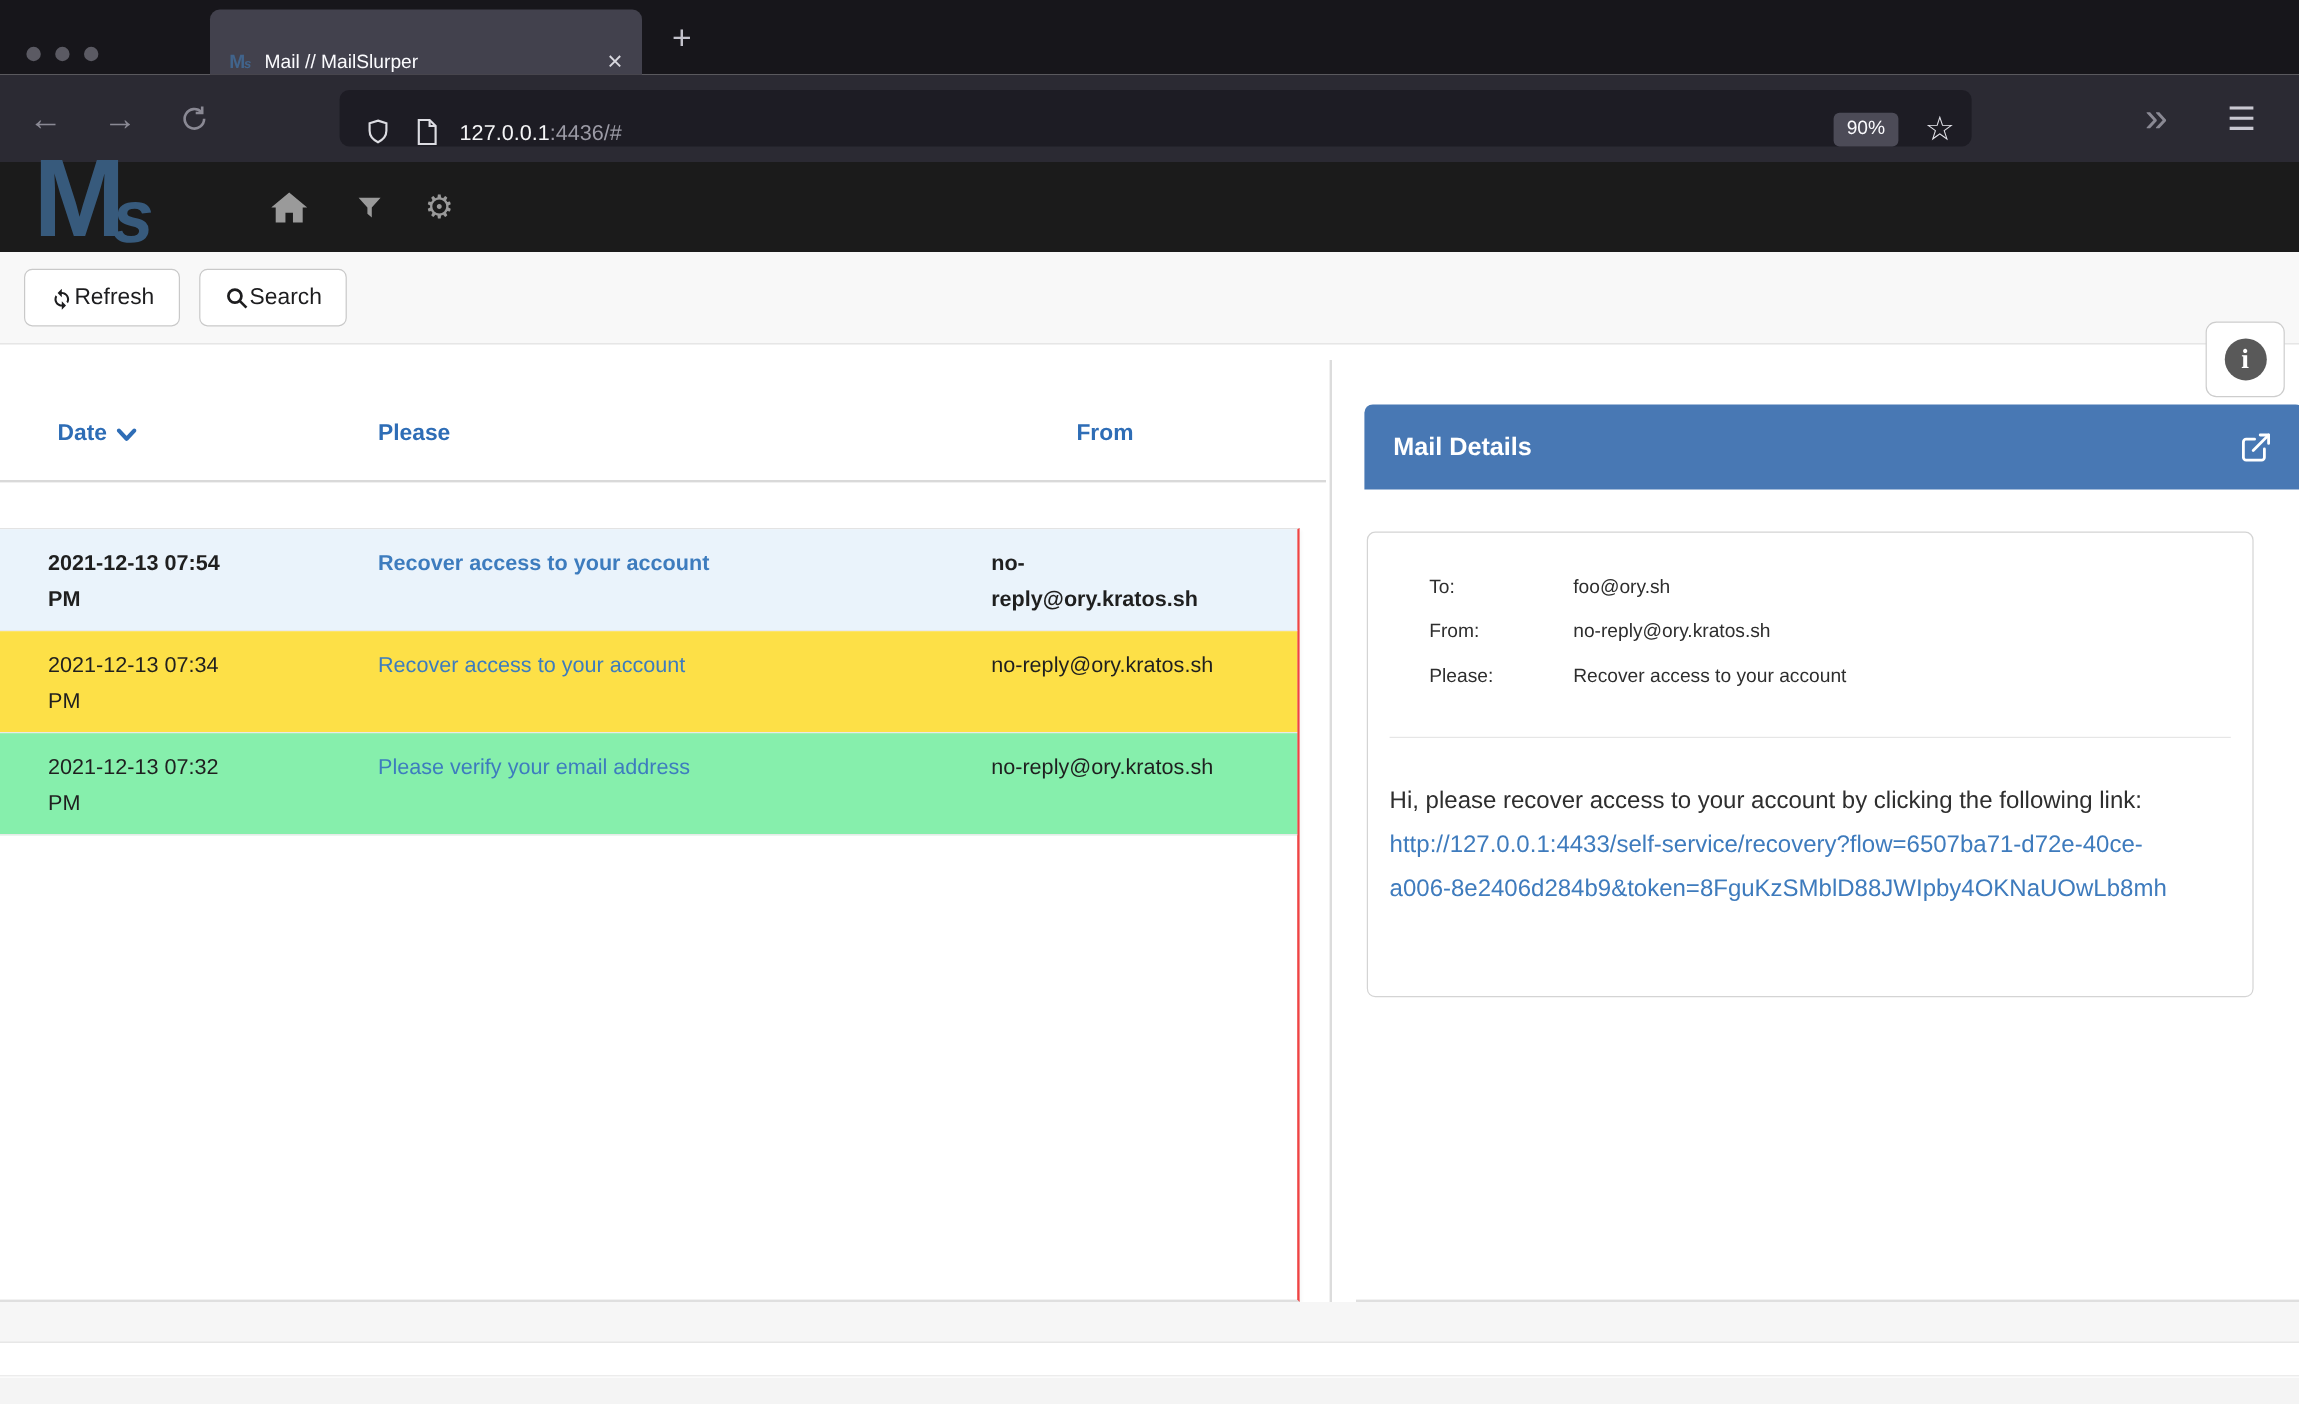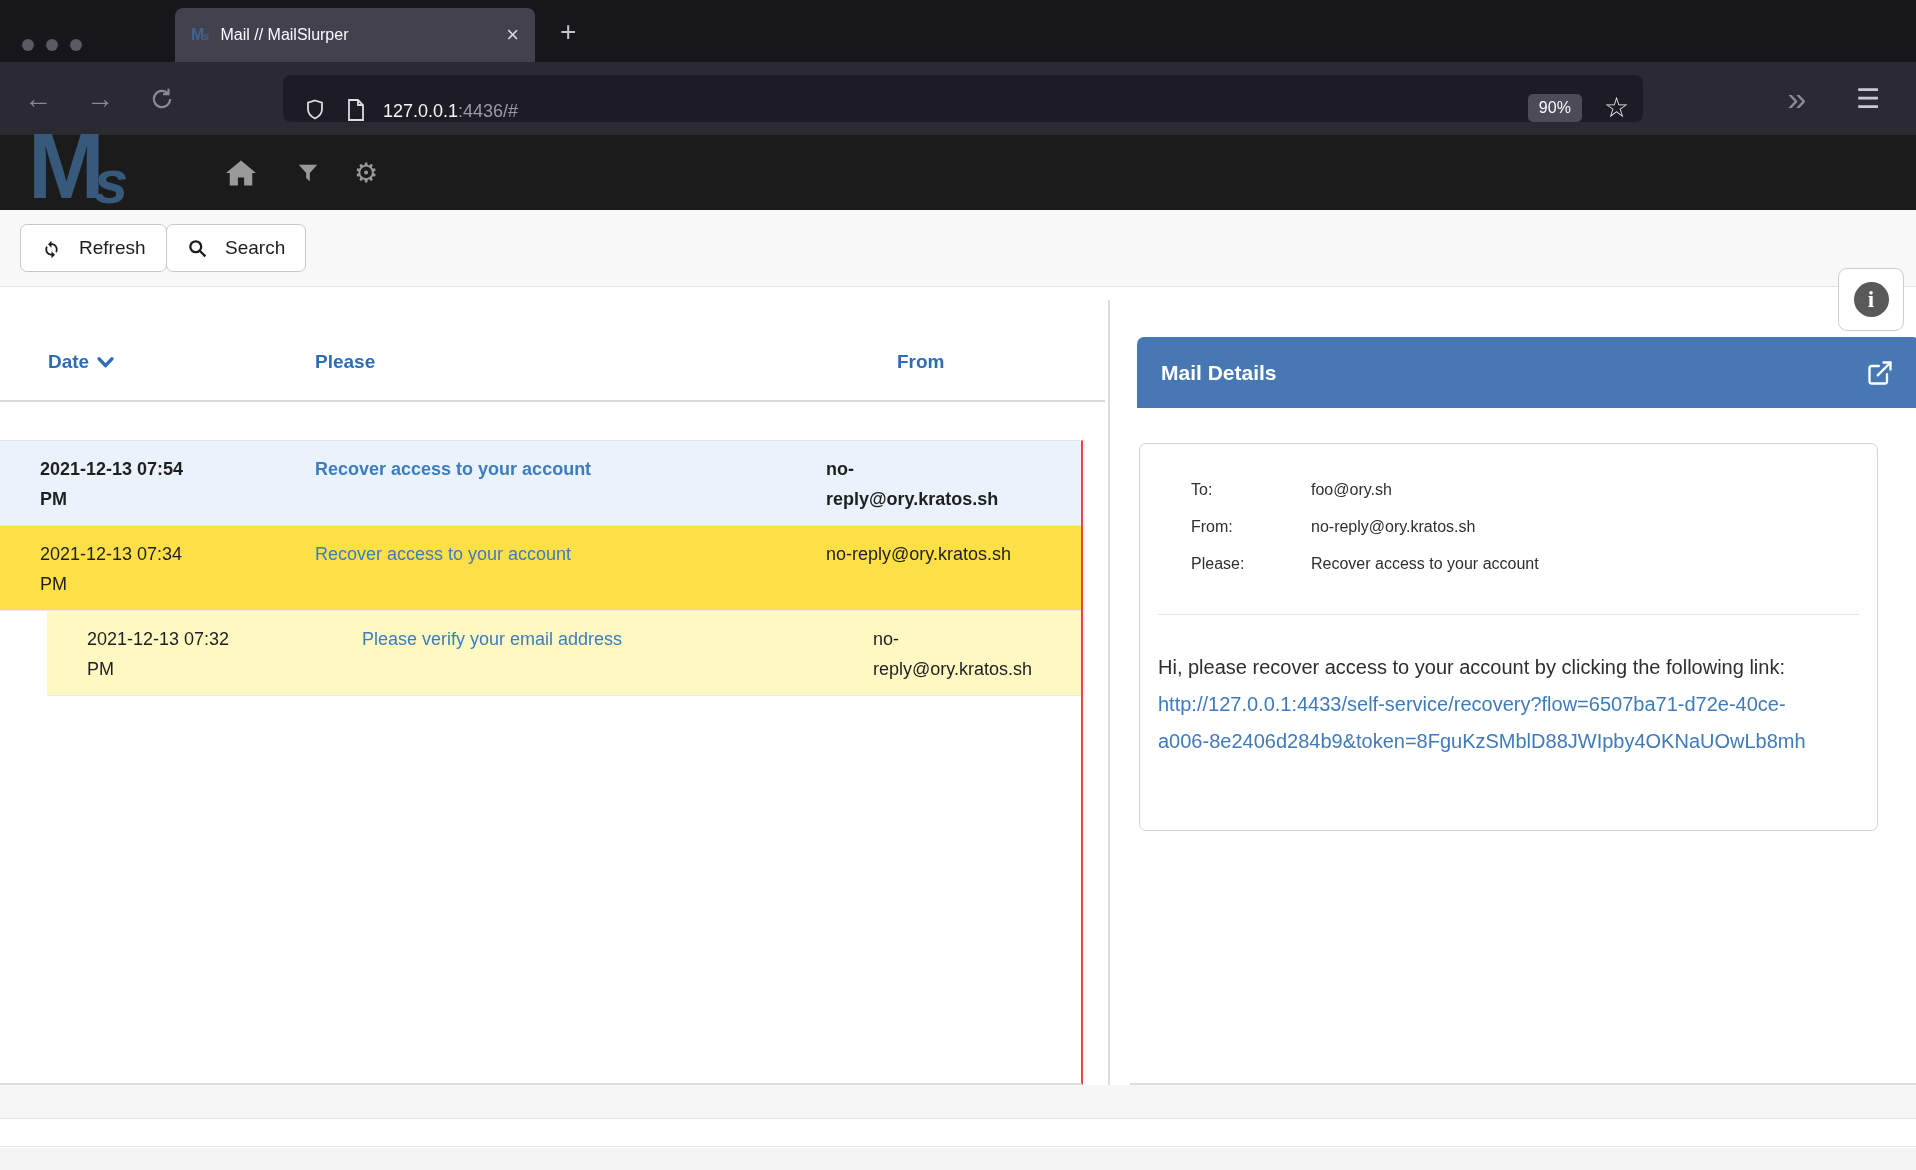--- a/index.html
+++ b/index.html
@@ -5,21 +5,21 @@
   * { box-sizing: border-box; margin: 0; padding: 0; }
   html,body { width:1916px; height:1170px; overflow:hidden; background:#fff;
               font-family:"Liberation Sans", sans-serif; }
   .screen { position:relative; width:1916px; height:1170px; overflow:hidden; background:#fff; }
 
   
   .tabstrip { position:absolute; left:0; top:0; width:100%; height:62px; background:#17161b; }
   .window-dots { position:absolute; left:22px; top:39px; display:flex; gap:12px; }
   .window-dots span { width:12px; height:12px; border-radius:50%; background:#5b5a63; display:block; }
   .tab { position:absolute; left:175px; top:8px; width:360px; height:54px; background:#42414d;
-         border-radius:8px 8px 0 0; display:flex; align-items:center; padding:0 16px; }
+         border-radius:8px 8px 0 0; display:flex; align-items:flex-end; padding:0 16px; }
   .tab-favicon { font-weight:900; color:#41648c; font-size:16px; letter-spacing:-1px; }
   .tab-favicon .fs { font-size:11px; font-style:italic; }
   .tab-title { flex:1; margin-left:12px; color:#fbfbfe; font-size:16px; white-space:nowrap; overflow:hidden; }
   .tab-close { color:#d8d8df; font-size:22px; line-height:1; cursor:default; }
   .new-tab { position:absolute; left:560px; top:16px; color:#c3c2cc; font-size:28px; font-weight:300; }
 
   .navbar { position:absolute; left:0; top:62px; width:100%; height:73px; background:#2b2a33; }
   .nav-icon { position:absolute; top:0; height:73px; display:flex; align-items:center; justify-content:center;
               color:#8a8994; font-size:28px; }
   .urlbar { position:absolute; left:283px; top:13px; width:1360px; height:47px; background:#1d1c24;
@@ -35,41 +35,41 @@
   .app-header { position:absolute; left:0; top:135px; width:100%; height:75px; background:#1b1b1b; }
   .logo { position:absolute; left:28px; top:-8px; display:flex; align-items:flex-end; color:#375a7c; }
   .logo .lm { font-size:92px; font-weight:900; letter-spacing:-5px; line-height:0.86; }
   .logo .ls { font-size:62px; font-weight:900; font-style:italic; line-height:0.78; margin-left:-6px; }
   .hdr-icon { position:absolute; top:0; height:75px; display:flex; align-items:center; color:#9a9a9a; }
 
   
   .app-toolbar { position:absolute; left:0; top:210px; width:100%; height:77px;
                  background:#f8f8f8; border-bottom:1px solid #e2e2e2; }
   .btn { position:absolute; top:14px; height:48px; background:#fff; border:1px solid #c9c9c9;
-         border-radius:7px; display:flex; align-items:center; gap:17px; padding:0 20px;
+         border-radius:7px; display:flex; align-items:center; gap:0; padding:0 20px;
          font-size:19px; color:#1d1d1f; }
   .info-btn { position:absolute; left:1838px; top:268px; width:66px; height:63px; background:#fff;
               border:1px solid #cdcdcd; border-radius:9px; display:flex; align-items:center;
               justify-content:center; z-index:6; }
   .info-circle { width:35px; height:35px; border-radius:50%; background:#595959; color:#fff;
                  display:flex; align-items:center; justify-content:center;
                  font-family:"Liberation Serif", serif; font-weight:700; font-size:23px; }
 
   
   .col-header { position:absolute; font-size:19px; font-weight:700; color:#2e6db6; top:351px;
                 display:flex; align-items:center; gap:8px; }
   .header-underline { position:absolute; left:0; top:400px; width:1105px; height:2px; background:#d9d9d9; }
 
   .rows-box { position:absolute; left:0; top:440px; width:1083px; height:645px;
               border-top:1px solid #e3e3e3; border-right:2px solid #ef4444;
               border-bottom:2px solid #dfdfdf; background:#fff;
               box-shadow:2px 2px 3px rgba(0,0,0,0.04); }
   .mail-row { display:flex; height:85px; border-bottom:1px solid #e9e9e9; font-size:18px;
               color:#1f1f1f; line-height:30px; background:#fde047; }
-  .mail-row.striped { background:#fef9c3;margin-left:47px; }
+  .mail-row.striped { background:#86efac; }
   .mail-row.selected { background:#eaf3fb; font-weight:700; }
   .c-date { width:275px; padding:13px 0 0 40px; }
   .c-date span { display:inline-block; max-width:165px; }
   .c-subject { width:511px; padding:13px 0 0 40px; }
   .c-from { flex:1; padding:13px 24px 0 40px; }
   .c-from span { display:inline-block; max-width:192px; }
   .subject-link { color:#3d7cbe; text-decoration:none; }
 
   .v-divider { position:absolute; left:1108px; top:300px; width:2px; height:818px; background:#dcdcdc; }
 

